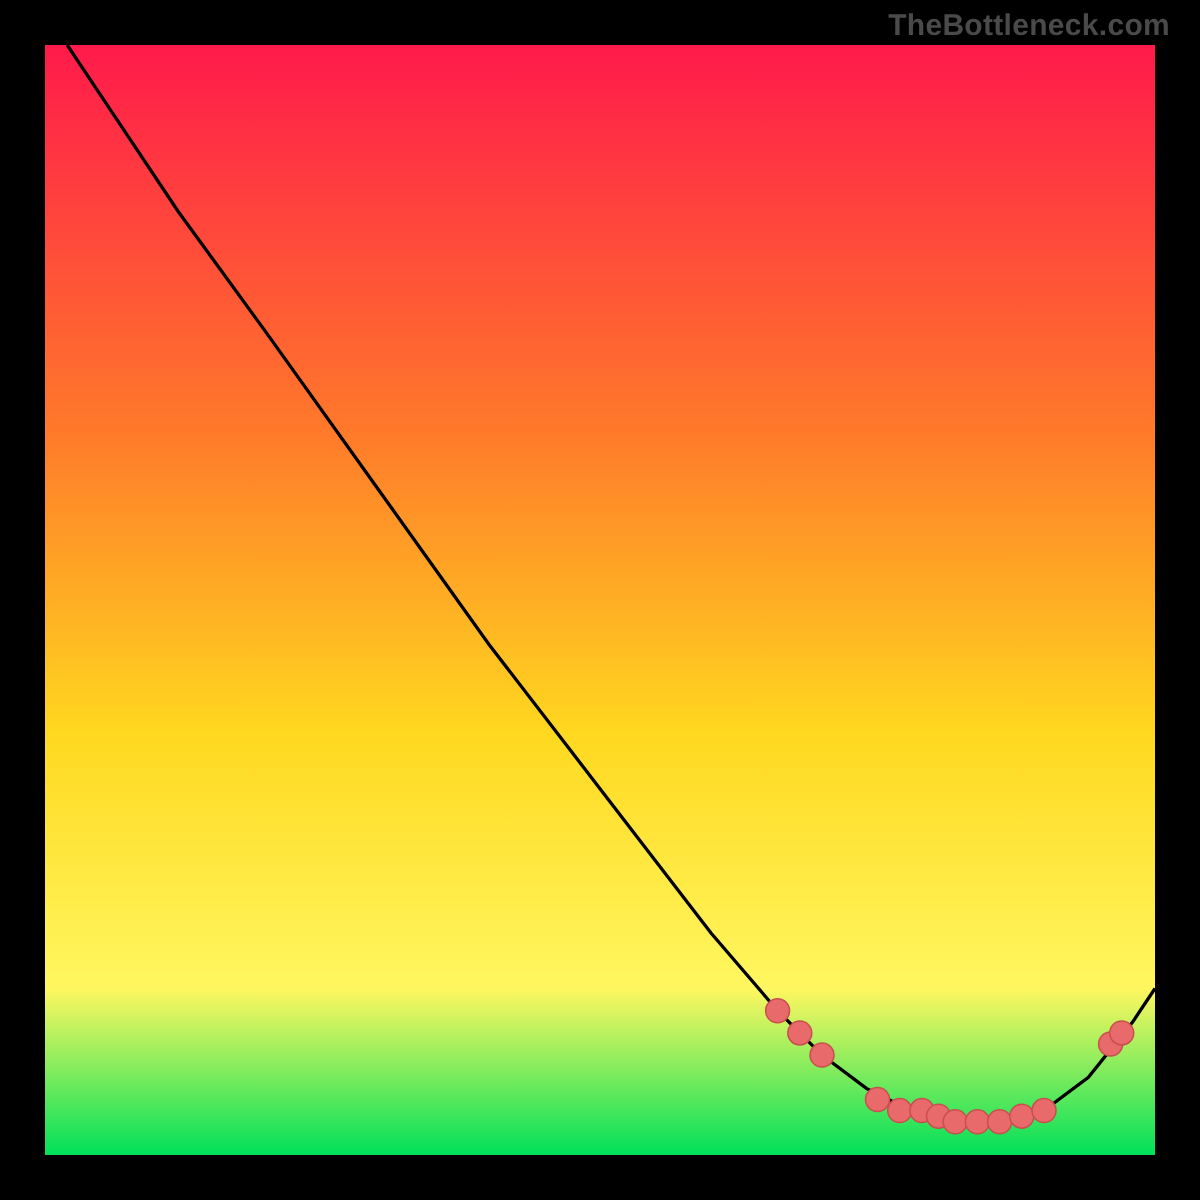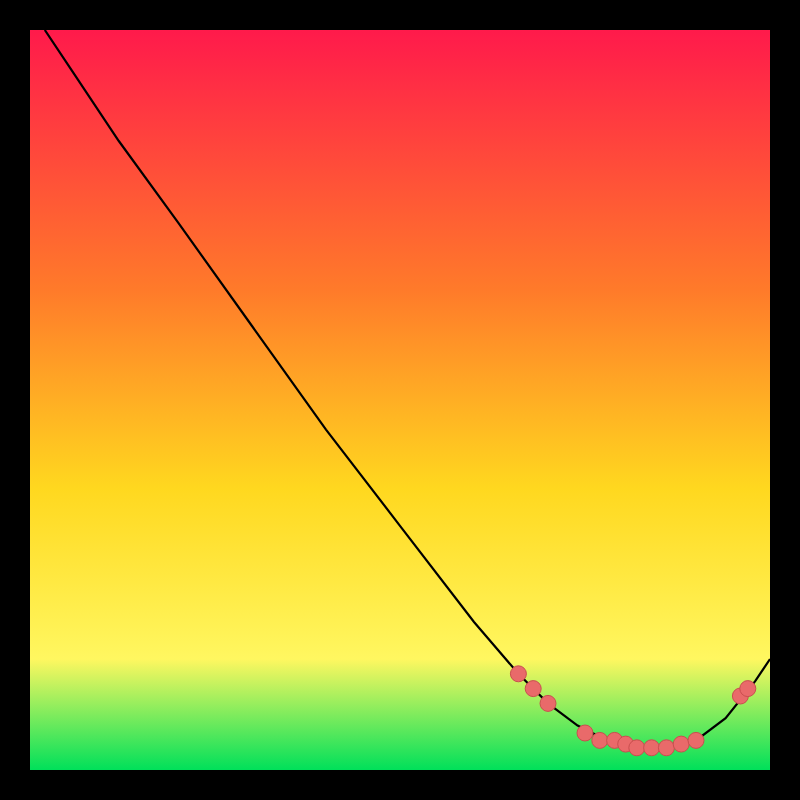--- a/index.html
+++ b/index.html
@@ -37,20 +37,21 @@
   .plot svg {
     display: block;
     width: 740px;
     height: 740px;
   }
 </style>
 </head>
 <body>
 
 <div class="frame">
+  <div class="watermark">TheBottleneck.com</div>
   <div class="plot">
     <svg id="chart-svg" viewBox="0 0 740 740">
       <defs>
         <linearGradient id="bg-grad" x1="0" y1="0" x2="0" y2="1">
           <stop id="g0" offset="0%" stop-color="#ff1a4b"></stop>
           <stop id="g1" offset="35%" stop-color="#ff7a2a"></stop>
           <stop id="g2" offset="62%" stop-color="#ffd81f"></stop>
           <stop id="g3" offset="85%" stop-color="#fff760"></stop>
           <stop id="g4" offset="100%" stop-color="#00e05a"></stop>
         </linearGradient>

